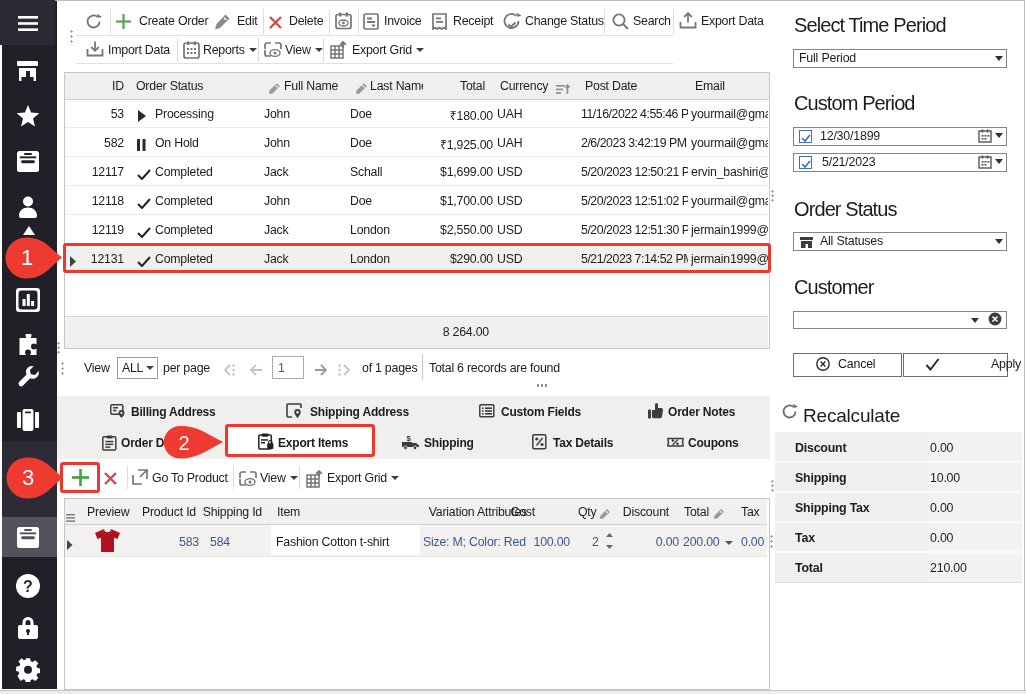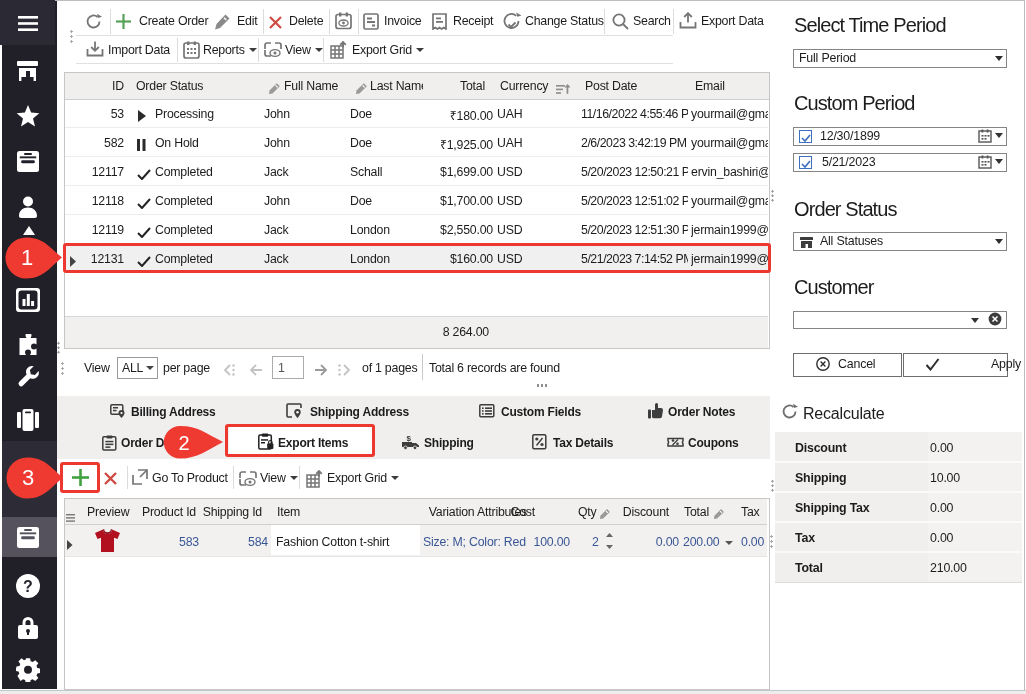--- a/index.html
+++ b/index.html
@@ -337,21 +337,21 @@
 <div class="cell" style="left:581px;top:223px;width:107px;overflow:hidden;letter-spacing:-0.45px">5/20/2023 12:51:30 PM</div>
 <div class="cell" style="left:691px;top:223px;width:77px;overflow:hidden">jermain1999@g</div>
 <div class="rowline" style="left:65px;top:243px;width:703px"></div>
 <div class="cell" style="left:65px;top:252px;width:59px;text-align:right">12131</div>
 <div class="abs" style="left:137px;top:253px"><svg width="14" height="11" viewBox="0 0 14 11">
       <path d="M1 6l4 4L13 1" fill="none" stroke="#222" stroke-width="2"></path>
     </svg></div>
 <div class="cell" style="left:155px;top:252px">Completed</div>
 <div class="cell" style="left:264px;top:252px">Jack</div>
 <div class="cell" style="left:350px;top:252px">London</div>
-<div class="cell" style="left:400px;top:252px;width:93px;text-align:right">$160.00</div>
+<div class="cell" style="left:400px;top:252px;width:93px;text-align:right">$290.00</div>
 <div class="cell" style="left:497px;top:252px">USD</div>
 <div class="cell" style="left:581px;top:252px;width:107px;overflow:hidden;letter-spacing:-0.45px">5/21/2023 7:14:52 PM</div>
 <div class="cell" style="left:691px;top:252px;width:77px;overflow:hidden">jermain1999@g</div>
 <div class="rowline" style="left:65px;top:272px;width:703px"></div>
 
 <div class="abs" style="left:65px;top:316px;width:703px;height:31px;background:#f1f0ee;border-top:1px solid #d7d7d7"></div>
 <div class="cell" style="left:400px;top:325px;width:89px;text-align:right">8 264.00</div>
 <div class="abs" style="left:61px;top:361px;width:3px;height:14px;background-image:radial-gradient(circle,#a9a9a9 1.1px,transparent 1.3px);background-size:3px 5px;"></div>
 <div class="tbtext" style="left:84px;top:361px">View</div>
 <div class="abs" style="left:117px;top:357px;width:39px;height:20px;border:1px solid #999;background:#fff"></div>
@@ -523,21 +523,21 @@
 
 <div class="abs" style="left:65px;top:525px;width:702px;height:31px;background:#f2f1f0;border-bottom:1px solid #e6e6e6"></div>
 <div class="abs" style="left:66px;top:536px"><svg width="7" height="10" viewBox="0 0 7 10">
       <path fill="#444" d="M1 0l5.5 5L1 10z"></path>
     </svg></div>
 <div class="abs" style="left:94px;top:528px"><svg width="27" height="26" viewBox="0 0 27 26">
       <path fill="#b2101f" d="M9 1.5L1 5l2.5 6L7 9.8V24h13V9.8l3.5 1.2L26 5l-8-3.5a4.5 4.5 0 0 1-9 0z"></path>
       <path fill="#8c0c18" d="M9 1.5a4.5 4.5 0 0 0 9 0l-1.2-.5a3.3 3.3 0 0 1-6.6 0z"></path>
     </svg></div>
 <div class="cell blue" style="left:140px;top:535px;width:59px;text-align:right">583</div>
-<div class="cell blue" style="left:210px;top:535px;width:58px;text-align:right">584</div>
+<div class="cell blue" style="left:210px;top:535px;width:58px;text-align:left">584</div>
 <div class="abs" style="left:271px;top:525px;width:149px;height:30px;background:#fff"></div>
 <div class="cell" style="left:276px;top:535px">Fashion Cotton t-shirt</div>
 <div class="cell blue" style="left:423px;top:535px">Size: M; Color: Red</div>
 <div class="cell blue" style="left:520px;top:535px;width:50px;text-align:right">100.00</div>
 <div class="cell blue" style="left:592px;top:535px">2</div>
 <div class="abs" style="left:605px;top:532px"><svg width="9" height="18" viewBox="0 0 9 18">
       <path d="M4.5 1L8 5H1z" fill="#666"></path>
       <path d="M4.5 17L1 13h7z" fill="#666"></path>
     </svg></div>
 <div class="cell blue" style="left:630px;top:535px;width:49px;text-align:right">0.00</div>
@@ -614,21 +614,21 @@
 <div class="rtext abs" style="left:838px;top:357px;font-weight:500">Cancel</div>
 <div class="abs" style="left:903px;top:353px;width:103px;height:22px;border:1px solid #6e6e6e;background:#fff"></div>
 <div class="abs" style="left:925px;top:357px"><svg width="15" height="13" viewBox="0 0 15 13">
       <path d="M1.5 7l4 4.5L13.5 1" fill="none" stroke="#2e2e2e" stroke-width="2"></path>
     </svg></div>
 <div class="rtext abs" style="left:991px;top:357px;font-weight:400">Apply</div>
 <div class="abs" style="left:781px;top:403px"><svg width="17" height="17" viewBox="0 0 17 17">
       <path d="M14.5 8.5a6 6 0 1 1-2-4.5" fill="none" stroke="#6e6e6e" stroke-width="1.8"></path>
       <path d="M12 .8 l1 4.1 4-1.2z" fill="#6e6e6e"></path>
     </svg></div>
-<div class="rtext abs" style="left:803px;top:405px;font-size:16px">Recalculate</div>
+<div class="rtext abs" style="left:803px;top:405px;font-size:19px">Recalculate</div>
 
 <div class="abs" style="left:775px;top:432px;width:247px;height:150px;background:#f0efee;border-bottom:1px solid #dcdcdc"></div>
 <div class="abs" style="left:928px;top:432px;width:94px;height:150px;background:#f3f2f1"></div>
 <div class="abs" style="left:775px;top:461px;width:247px;height:2px;background:#fafaf9"></div>
 <div class="abs" style="left:775px;top:491px;width:247px;height:2px;background:#fafaf9"></div>
 <div class="abs" style="left:775px;top:521px;width:247px;height:2px;background:#fafaf9"></div>
 <div class="abs" style="left:775px;top:551px;width:247px;height:2px;background:#fafaf9"></div>
 <div class="rtext abs" style="left:795px;top:441px;font-weight:bold">Discount</div>
 <div class="rtext abs" style="left:930px;top:441px">0.00</div>
 <div class="rtext abs" style="left:795px;top:471px;font-weight:bold">Shipping</div>

